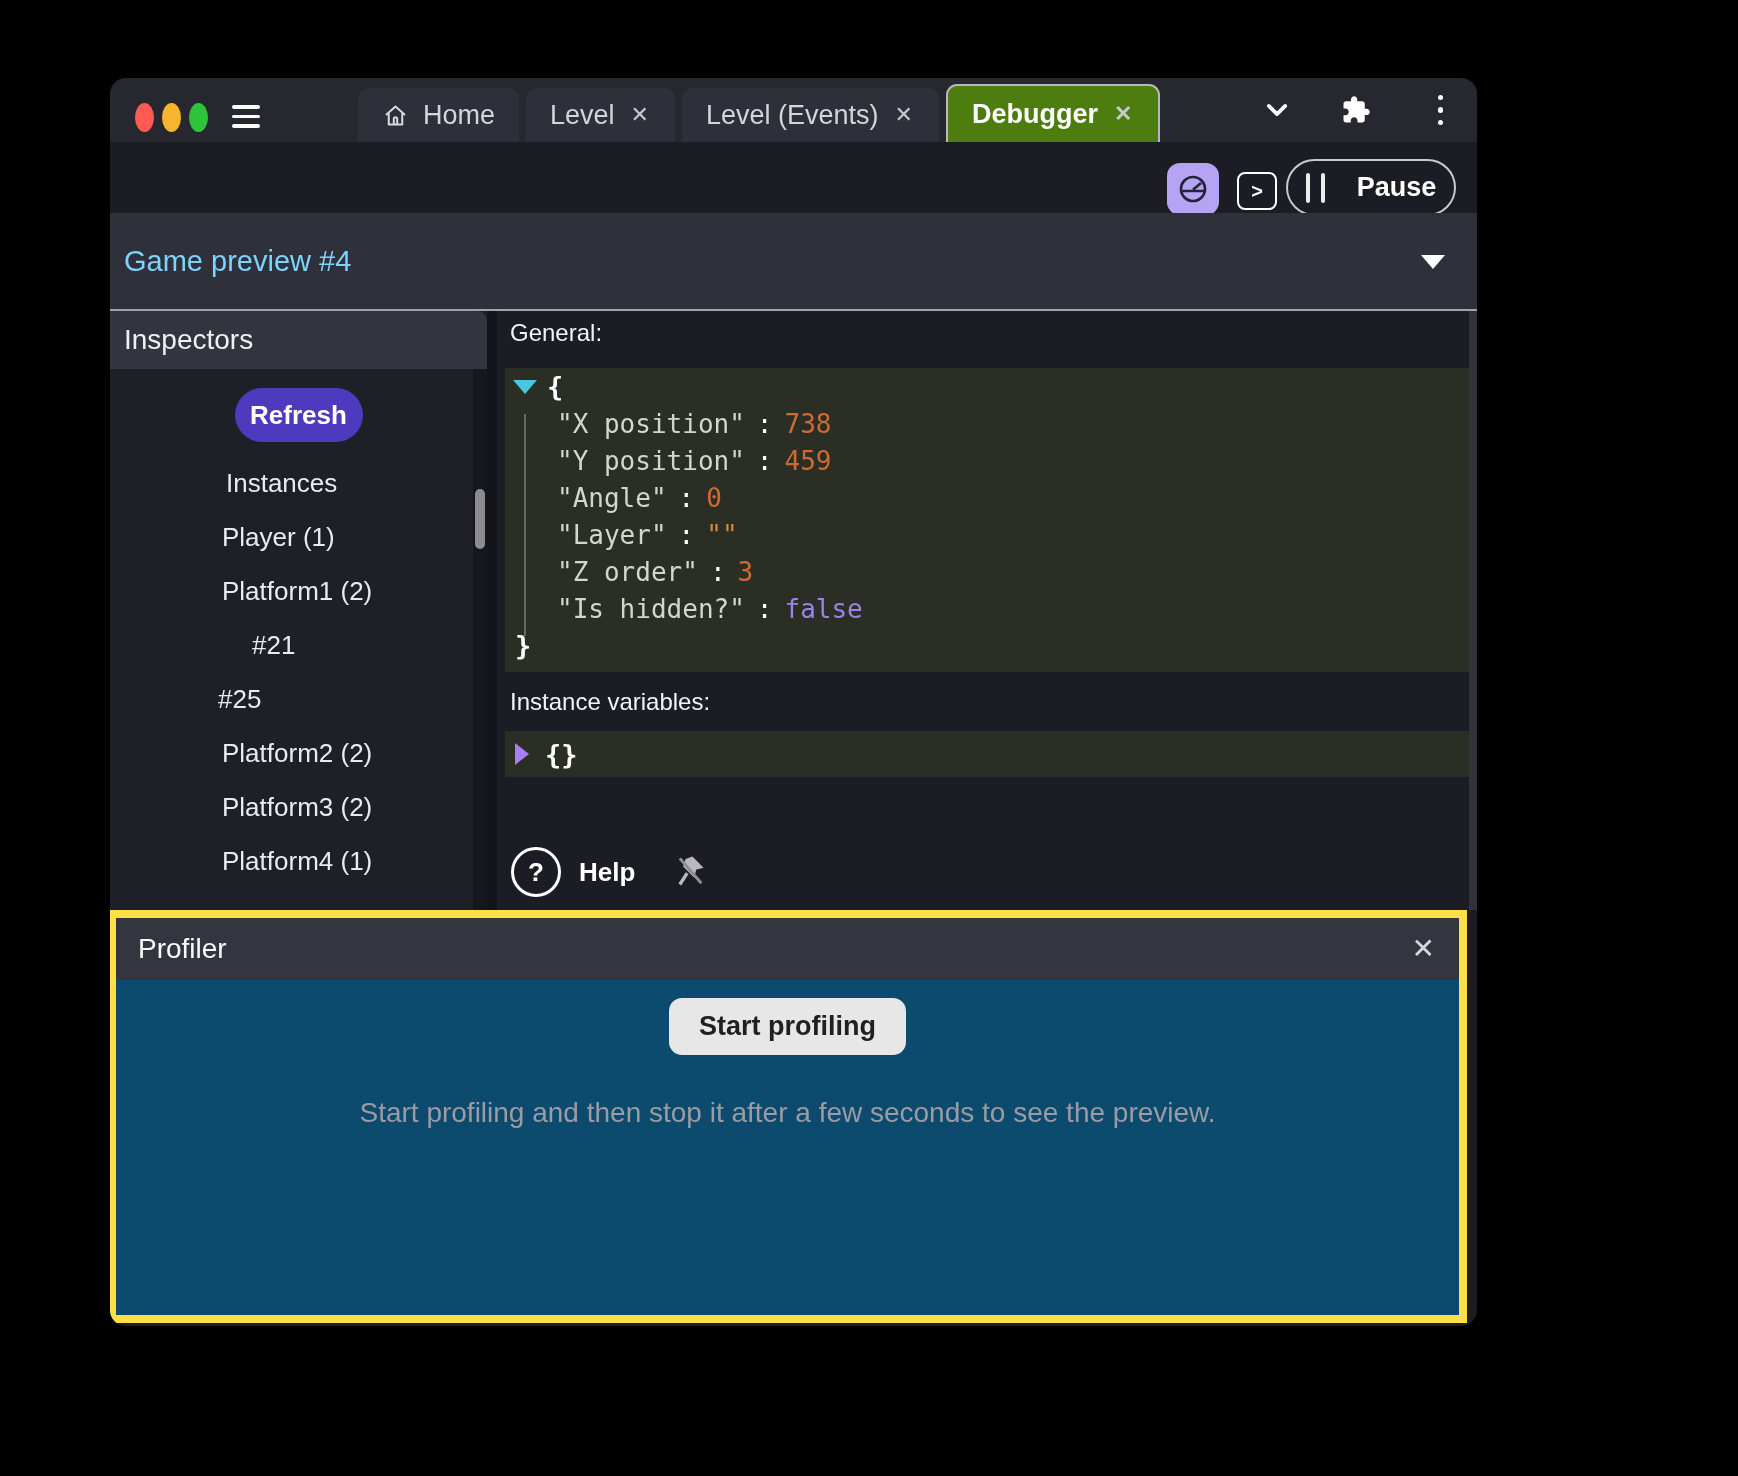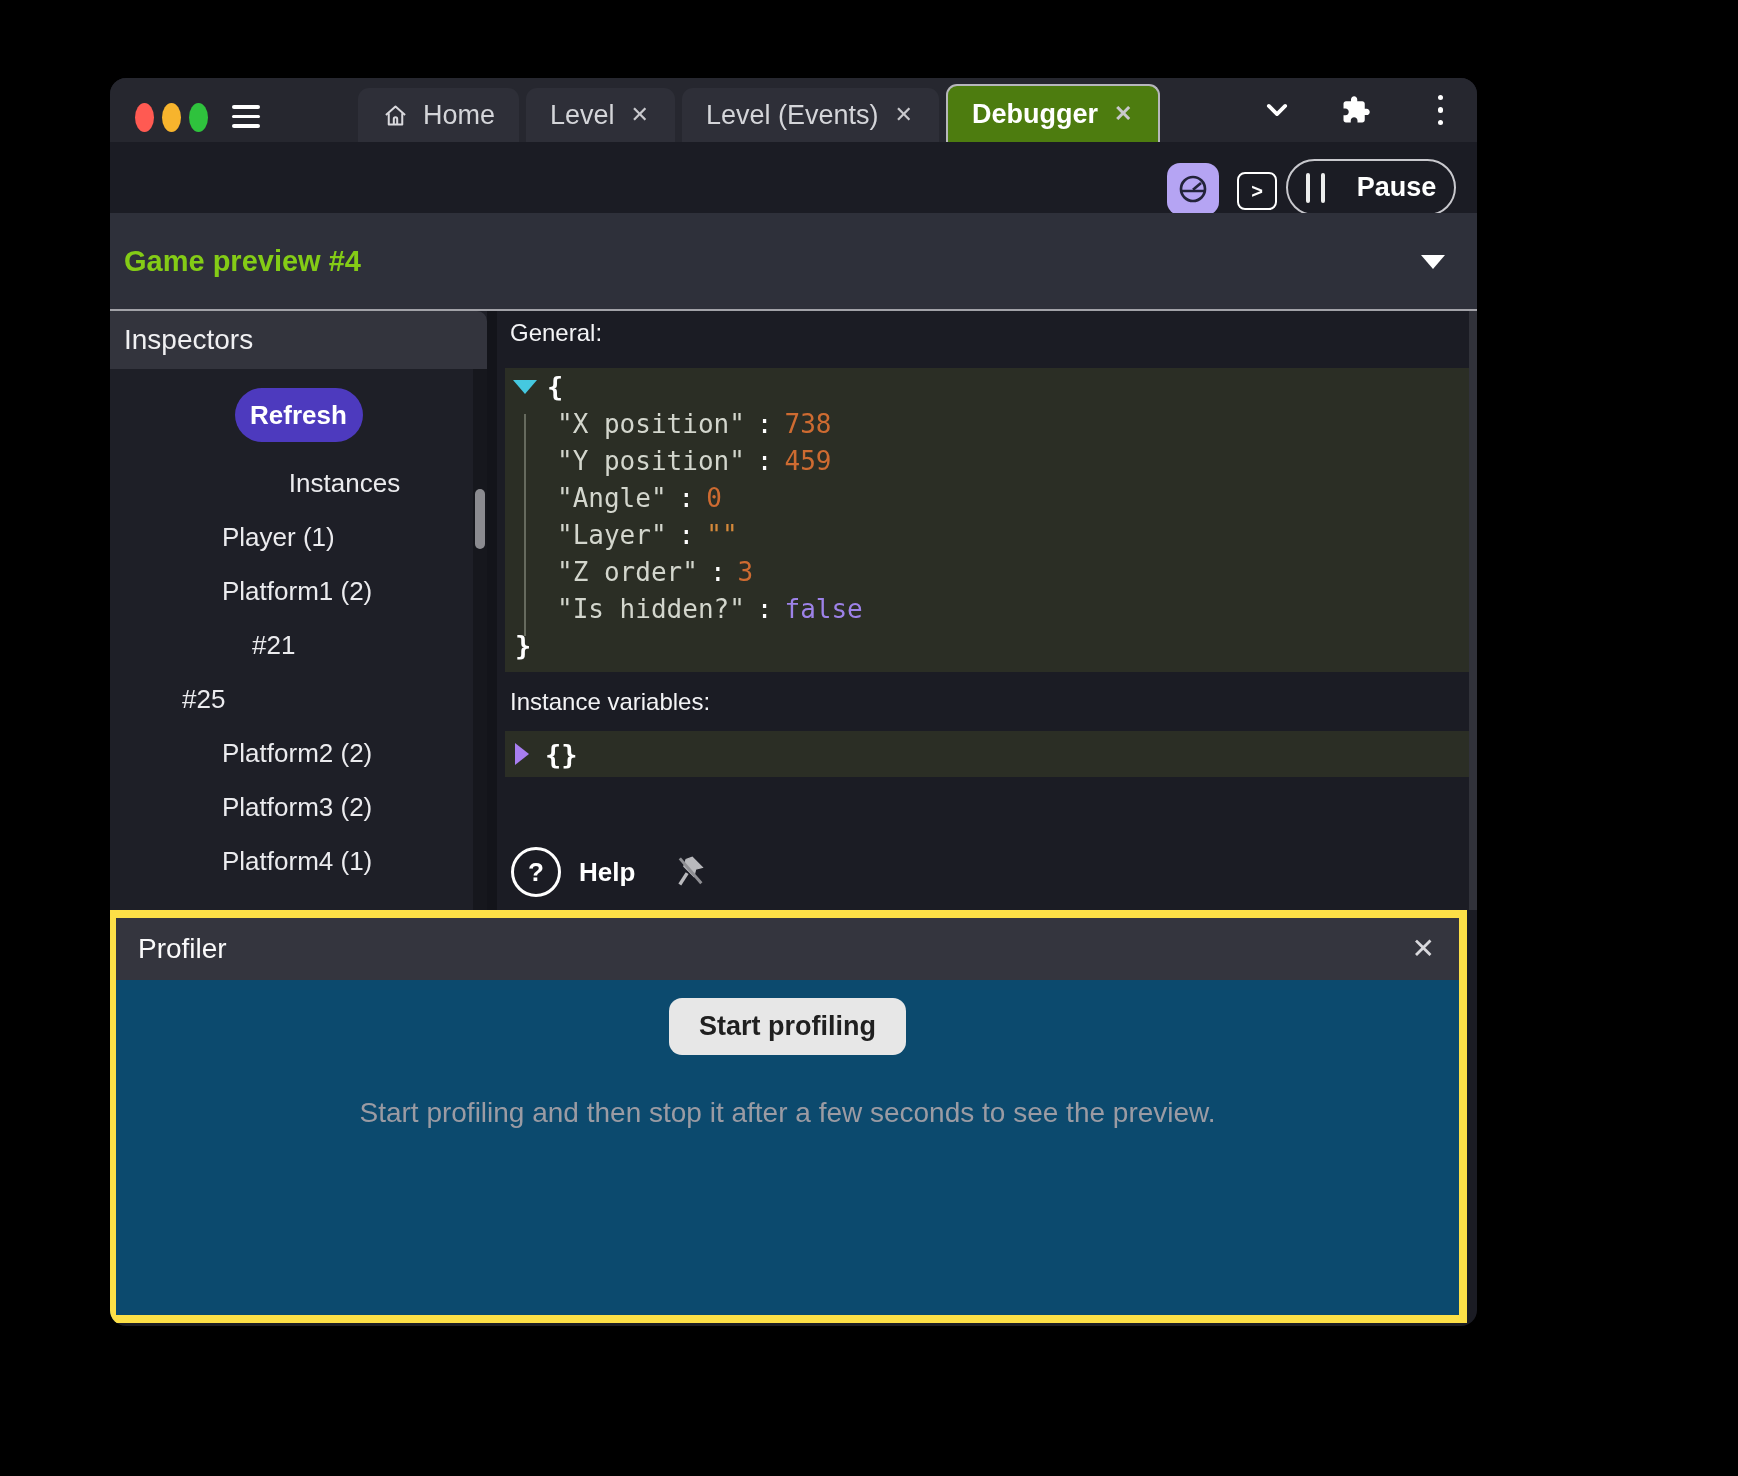--- a/index.html
+++ b/index.html
@@ -33,21 +33,21 @@
             border:2.5px solid #fff;color:#fff;font-weight:700;font-size:20px;
             display:flex;align-items:center;justify-content:center;}
   .pause-btn{position:absolute;right:21px;top:17px;width:170px;height:57px;border-radius:29px;
             border:2px solid #c8c8cd;display:flex;align-items:center;justify-content:center;gap:32px;
             color:#fff;font-weight:700;font-size:27px;background:transparent;}
   .pause-bars{display:flex;gap:11px;}
   .pause-bars i{width:4px;height:30px;background:#eceded;border-radius:2px;}
   
   .preview-row{position:absolute;left:0;top:135px;width:100%;height:96px;background:#2e303a;}
   .preview-row .title{position:absolute;left:14px;top:50%;transform:translateY(-50%);
-            font-size:29px;font-weight:700;color:#84cc16;}
+            font-size:29px;font-weight:400;color:#7dd3fc;}
   .caret-down{position:absolute;right:32px;top:50%;margin-top:-6px;width:0;height:0;
             border-left:12px solid transparent;border-right:12px solid transparent;border-top:14px solid #fff;}
   .sep-line{position:absolute;left:0;top:231px;width:100%;height:2px;background:#a2a2a8;}
   
   .content{position:absolute;left:0;top:233px;width:100%;height:599px;}
   .sidebar{position:absolute;left:0;top:0;width:377px;height:100%;background:#1e1f27;}
   .sidebar-header{position:absolute;left:0;top:0;width:100%;height:58px;background:#33343d;
             border-top-right-radius:10px;}
   .sidebar-header span{position:absolute;left:14px;top:50%;transform:translateY(-50%);
             font-size:28px;color:#f0f0f2;}
@@ -189,33 +189,33 @@
 
   <div class="content">
 
     <div class="sidebar">
       <div class="sidebar-header">
         <span>Inspectors</span>
       </div>
       <div class="sidebar-body">
         <button class="refresh-btn">Refresh</button>
         <div class="tree">
-            <div class="tree-item" style="padding-left: 92px; justify-content: center;">
+            <div class="tree-item" style="padding-left: 116px;">
     <span class="tree-label">Instances</span>
   </div>
             <div class="tree-item" style="padding-left: 112px;">
     <span class="tree-label">Player (1)</span>
   </div>
             <div class="tree-item" style="padding-left: 112px;">
     <span class="tree-label">Platform1 (2)</span>
   </div>
             <div class="tree-item" style="padding-left: 142px;">
     <span class="tree-label">#21</span>
   </div>
-            <div class="tree-item" style="padding-left: 72px; align-items: center;">
+            <div class="tree-item" style="padding-left: 108px; align-items: center;">
     <span class="tree-label">#25</span>
   </div>
             <div class="tree-item" style="padding-left: 112px;">
     <span class="tree-label">Platform2 (2)</span>
   </div>
             <div class="tree-item" style="padding-left: 112px;">
     <span class="tree-label">Platform3 (2)</span>
   </div>
             <div class="tree-item" style="padding-left: 112px;">
     <span class="tree-label">Platform4 (1)</span>

